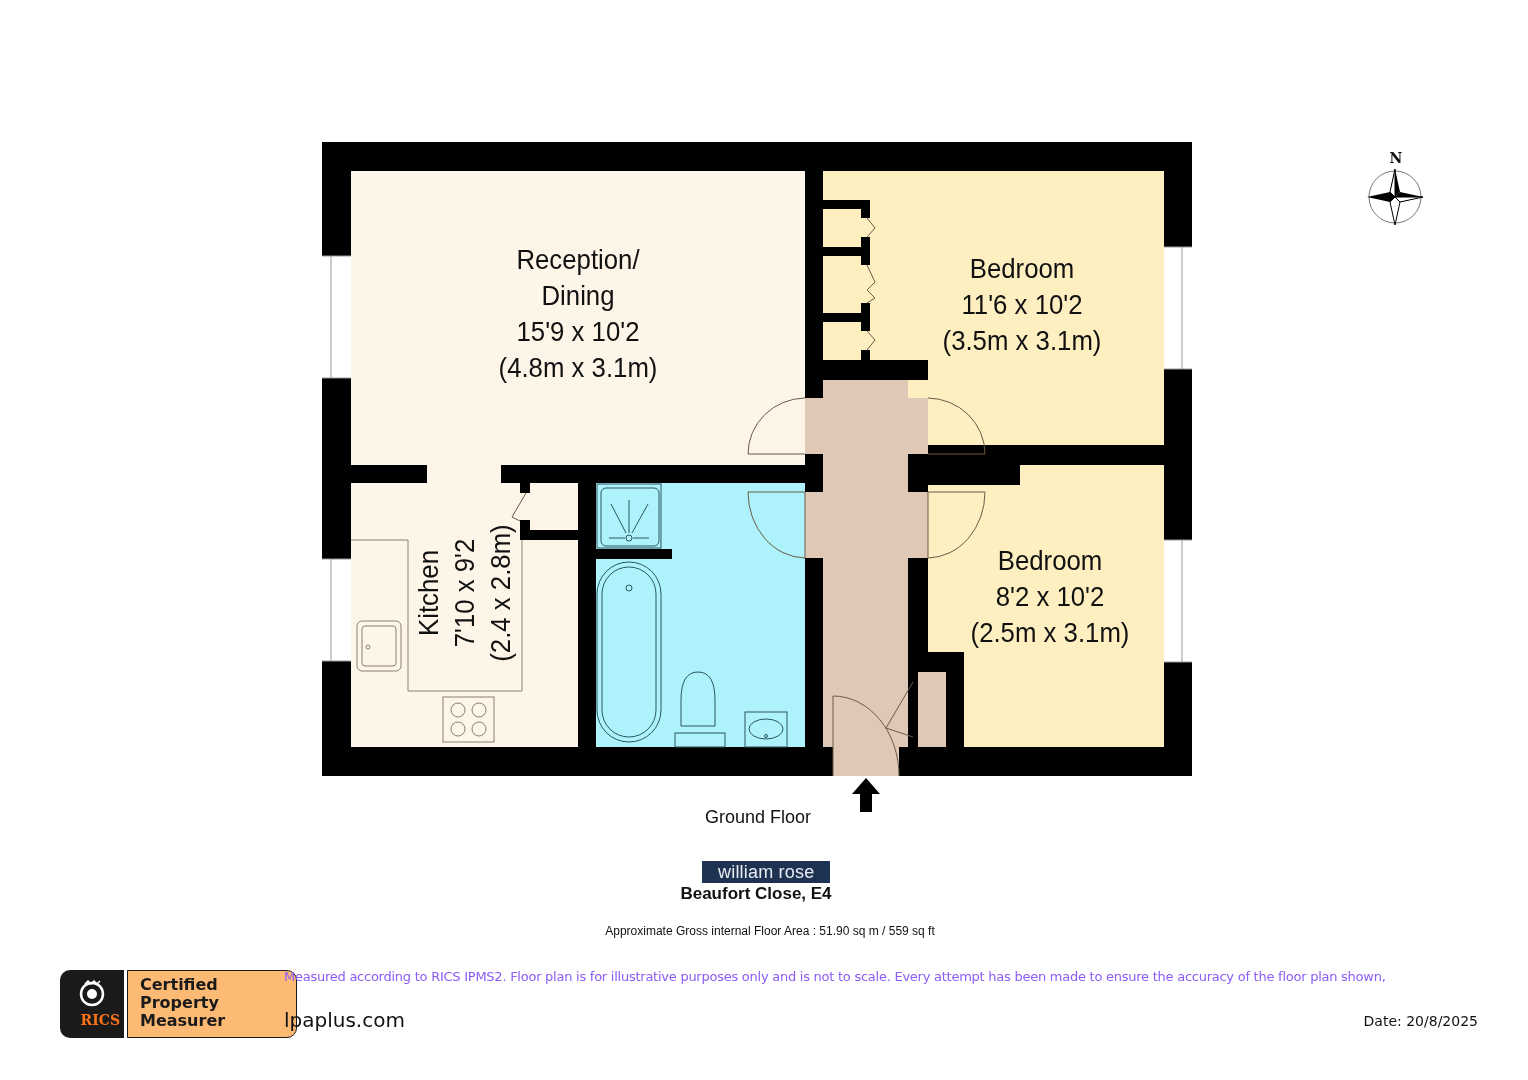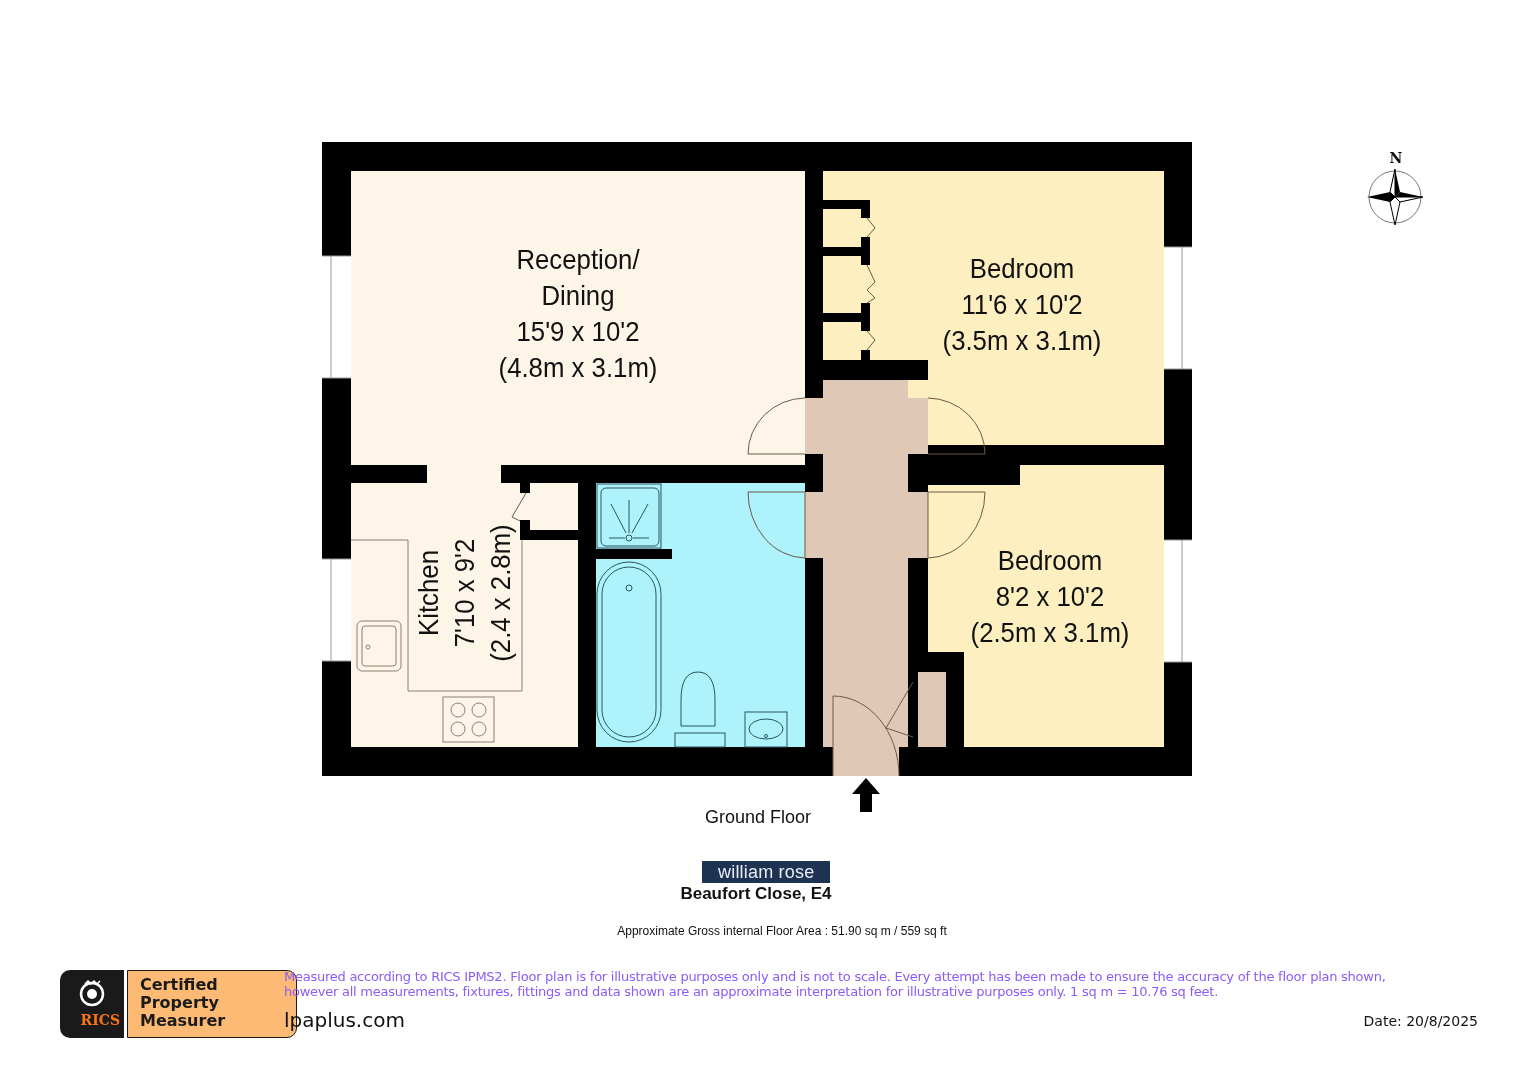--- a/index.html
+++ b/index.html
@@ -4,21 +4,21 @@
 <style>
   html, body { margin: 0; padding: 0; background: #ffffff; }
   body { width: 1528px; height: 1080px; position: relative; overflow: hidden; font-family: "Liberation Sans", sans-serif; color: #111; }
   #plan { position: absolute; left: 0; top: 0; width: 1528px; height: 1080px; }
   .room-label { position: absolute; text-align: center; font-family: "Liberation Sans", sans-serif; font-size: 28px; line-height: 36px; color: #111; transform: scaleX(0.92); }
   .room-label div { white-space: nowrap; }
   .kitchen-label { position: absolute; font-size: 28px; line-height: 36px; text-align: center; transform-origin: center center; white-space: nowrap; }
   .floor-title { position: absolute; left: 690px; top: 807px; width: 136px; text-align: center; font-weight: normal; font-size: 18px; }
   .brand { position: absolute; left: 702px; top: 861px; height: 22px; padding: 0 16px; background: #1e3352; color: #e7ecf3; font-size: 18px; line-height: 22px; font-weight: normal; letter-spacing: 0.2px; }
   .address { position: absolute; left: 666px; top: 884px; width: 180px; text-align: center; font-weight: bold; font-size: 17px; }
-  .area { position: absolute; left: 572px; top: 924px; width: 420px; text-align: center; font-size: 12px; }
+  .area { position: absolute; left: 560px; top: 924px; width: 420px; text-align: center; font-size: 12px; }
   .disclaimer { position: absolute; left: 284px; top: 969px; width: 1210px; font-family: "DejaVu Sans", sans-serif; font-size: 13px; line-height: 15px; color: #8b5cf6; letter-spacing: -0.25px; }
   .website { position: absolute; left: 284px; top: 1008px; font-family: "DejaVu Sans", sans-serif; font-size: 20px; color: #111; }
   .date { position: absolute; right: 50px; top: 1013px; font-family: "DejaVu Sans", sans-serif; font-size: 14px; color: #111; }
   .rics-badge { position: absolute; left: 60px; top: 970px; width: 200px; height: 68px; }
   .rics-dark { position: absolute; left: 0; top: 0; width: 64px; height: 68px; background: #1a1a1a; border-radius: 10px 0 0 10px; }
   .rics-text { position: absolute; left: 6px; top: 42px; width: 54px; text-align: right; color: #f97316; font-weight: bold; font-size: 14px; font-family: "DejaVu Serif", serif; }
   .rics-lion { position: absolute; left: 19px; top: 10px; width: 26px; height: 28px; }
   .rics-box { position: absolute; left: 67px; top: 0; width: 132px; height: 66px; border: 1.5px solid #1a1a1a; border-radius: 0 10px 10px 0; background: #fdba74; padding-left: 36px; }
   .rics-box-text { position: absolute; left: 12px; top: 5px; font-family: "DejaVu Sans", sans-serif; font-weight: bold; font-size: 16px; line-height: 18px; color: #1a1a1a; }
   .compass { position: absolute; left: 1366px; top: 150px; width: 60px; height: 78px; }
@@ -216,16 +216,15 @@
     <div class="rics-box-text">
       <div>Certified</div>
       <div>Property</div>
       <div>Measurer</div>
     </div>
   </div>
 </div>
 
 <div class="disclaimer">
   <div>Measured according to RICS IPMS2. Floor plan is for illustrative purposes only and is not to scale. Every attempt has been made to ensure the accuracy of the floor plan shown,</div>
-  <div>however all measurements, fixtures, fittings and data shown are an approximate interpretation for illustrative purposes only. 1 sq m = 10.76 sq feet.</div>
 </div>
 <div class="website">lpaplus.com</div>
 <div class="date">Date: 20/8/2025</div>
 
 </body></html>

